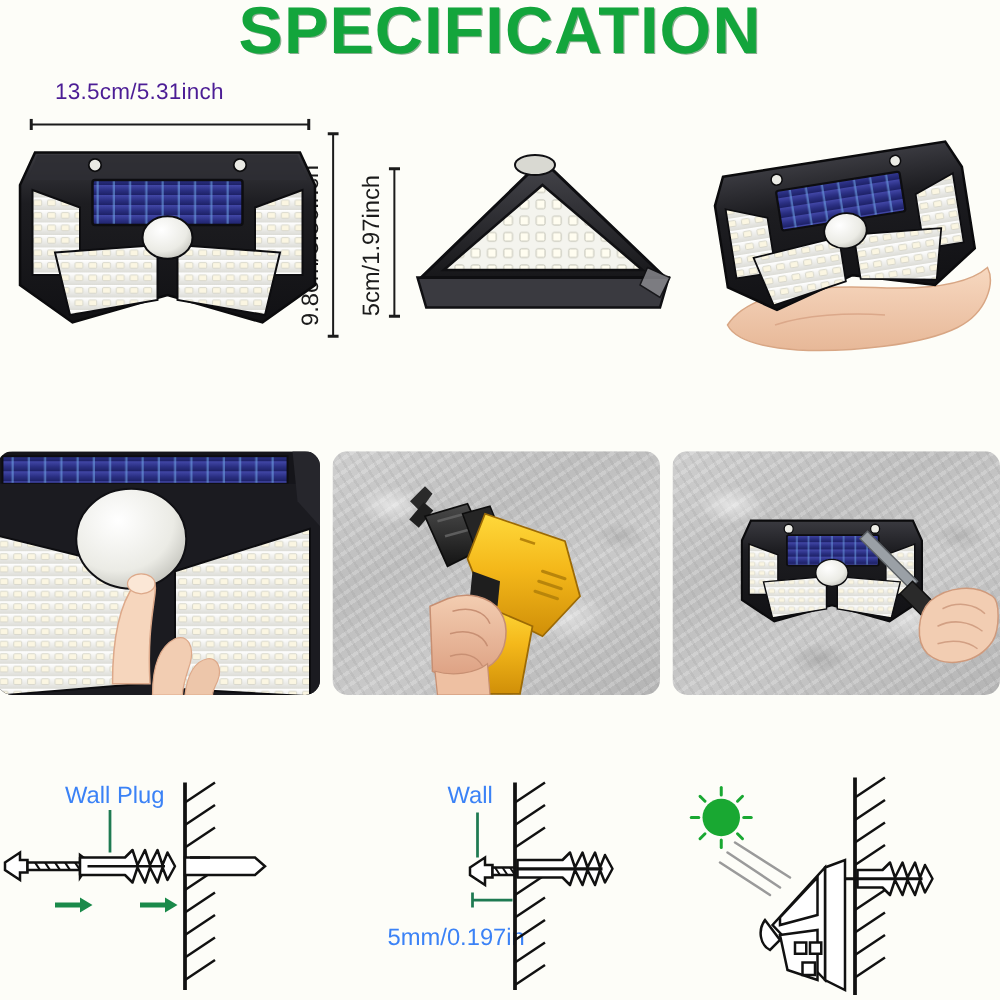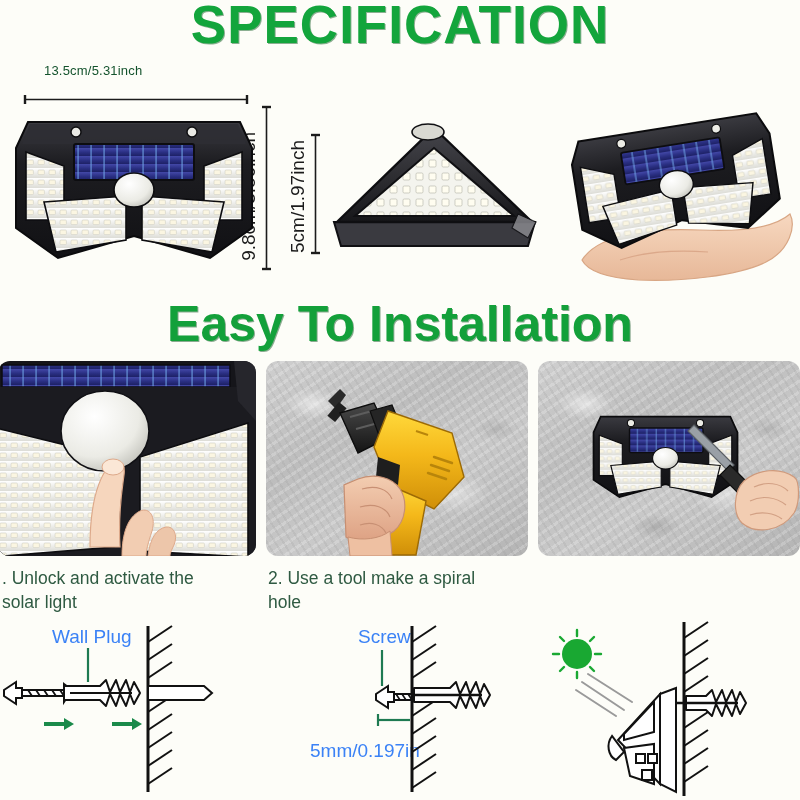--- a/index.html
+++ b/index.html
@@ -24,21 +24,21 @@
     position:absolute;top:295px;left:0;width:800px;
     text-align:center;
     font-weight:bold;font-size:50px;
     color:#13a03a;
     text-shadow:1px 1px 0 rgba(0,70,20,.45);
   }
 
   
   .dim-top{
     position:absolute;left:44px;top:63px;
-    font-size:13px;color:#14532d;letter-spacing:.2px;
+    font-size:18px;color:#4c1d95;letter-spacing:.2px;
   }
   .dim-line-h{
     position:absolute;left:22px;top:95px;width:228px;height:9px;
   }
   .dim-v-label{
     position:absolute;
     font-size:19px;color:#1b1b1b;
     writing-mode:vertical-rl;text-orientation:mixed;
     transform:rotate(180deg);
     white-space:nowrap;
@@ -196,21 +196,20 @@
       <circle cx="164" cy="25" r="4.4" fill="#ececE6" stroke="#0c0c0e" stroke-width="1.2"></circle>
       <rect x="66" y="34" width="100" height="32" rx="2" fill="url(#solarStripes)" stroke="#0d0d10" stroke-width="1.8"></rect>
       <path d="M24,42 L56,54 L56,98 L24,98 Z" fill="url(#ledDots)" stroke="#0d0d10" stroke-width="1.4"></path>
       <path d="M208,42 L176,54 L176,98 L208,98 Z" fill="url(#ledDots)" stroke="#0d0d10" stroke-width="1.4"></path>
       <path d="M40,84 L110,78 L110,114 L50,124 Z" fill="url(#ledDots)" stroke="#0d0d10" stroke-width="1.4"></path>
       <path d="M192,84 L122,78 L122,114 L182,124 Z" fill="url(#ledDots)" stroke="#0d0d10" stroke-width="1.4"></path>
       <ellipse cx="116" cy="74" rx="17" ry="14" fill="url(#sensorG)" stroke="#0d0d10" stroke-width="1.4"></ellipse>
     </g>
   </svg>
 
-  <div class="title-easy">Easy To Installation</div>
 
   <div class="card" style="left:-2px;top:361px;width:258px;height:195px;">
     <svg viewBox="0 0 258 195" style="width:100%;height:100%;display:block;">
       <rect width="258" height="195" fill="#15151a"></rect>
 
       <rect x="4" y="4" width="228" height="22" fill="url(#solarStripes)" stroke="#0d0d10" stroke-width="1.5"></rect>
 
       <path d="M0,26 L258,26 L258,195 L0,195 Z" fill="#1b1b20"></path>
 
       <path d="M-6,66 L116,96 L116,186 L-6,196 Z" fill="url(#ledDots)" stroke="#0d0d10" stroke-width="1.6"></path>
@@ -305,24 +304,20 @@
       <g>
         <path d="M206,120 C220,108 242,106 256,116 C262,120 262,142 256,152
                  C244,170 218,174 204,162 C194,152 196,130 206,120 Z" fill="#f2cdb2" stroke="#cf9a7c" stroke-width="1.2"></path>
         <path d="M216,126 C228,120 242,122 250,130" fill="none" stroke="#d2a084" stroke-width="1.2"></path>
         <path d="M212,140 C224,134 238,136 248,144" fill="none" stroke="#d2a084" stroke-width="1.2"></path>
         <path d="M212,154 C224,150 236,152 244,158" fill="none" stroke="#d2a084" stroke-width="1.2"></path>
       </g>
     </svg>
   </div>
 
-  <div class="step-cap" style="left: 2px; top: 566px; width: 240px; white-space: pre-line;">. Unlock and activate the
-solar light</div>
-  <div class="step-cap" style="left: 268px; top: 566px; width: 248px; white-space: pre-line;">2. Use a tool make a spiral
-    hole</div>
 
   <div class="draw-label" style="left:52px;top:626px;">Wall Plug</div>
 
   <svg class="draw" style="left:0px;top:612px;width:270px;height:190px;" viewBox="0 0 270 190">
 
     <line x1="88" y1="36" x2="88" y2="70" stroke="#1e7a52" stroke-width="2.2"></line>
 
     <g>
       <path d="M4,78 L16,70 L16,76 L22,76 L22,86 L16,86 L16,92 L4,84 Z" fill="#ffffff" stroke="#111" stroke-width="2"></path>
       <path d="M22,78 L76,78 L80,81 L76,84 L22,84 Z" fill="#ffffff" stroke="#111" stroke-width="2"></path>
@@ -352,21 +347,21 @@
         <line x1="148" y1="136" x2="172" y2="120"></line>
         <line x1="148" y1="154" x2="172" y2="138"></line>
         <line x1="148" y1="172" x2="172" y2="156"></line>
       </g>
 
       <path d="M148,74 L204,74 L212,81 L204,88 L148,88 Z" fill="#ffffff" stroke="#111" stroke-width="2"></path>
       <line x1="152" y1="74" x2="168" y2="74" stroke="#111" stroke-width="2"></line>
     </g>
   </svg>
 
-  <div class="draw-label" style="left:358px;top:626px;">Screw</div>
+  <div class="draw-label" style="left:358px;top:626px;">Wall</div>
   <div class="draw-label" style="left:310px;top:740px;">5mm/0.197in</div>
 
   <svg class="draw" style="left:330px;top:612px;width:250px;height:190px;" viewBox="0 0 250 190">
     <line x1="52" y1="38" x2="52" y2="74" stroke="#1e7a52" stroke-width="2.2"></line>
 
     <g>
       <path d="M46,82 L58,74 L58,80 L64,80 L64,90 L58,90 L58,96 L46,88 Z" fill="#ffffff" stroke="#111" stroke-width="2"></path>
       <path d="M64,82 L82,82 L82,88 L64,88 Z" fill="#ffffff" stroke="#111" stroke-width="2"></path>
       <path d="M66,82 L70,88 M72,82 L76,88 M78,82 L82,88" stroke="#111" stroke-width="1.6"></path>
     </g>

